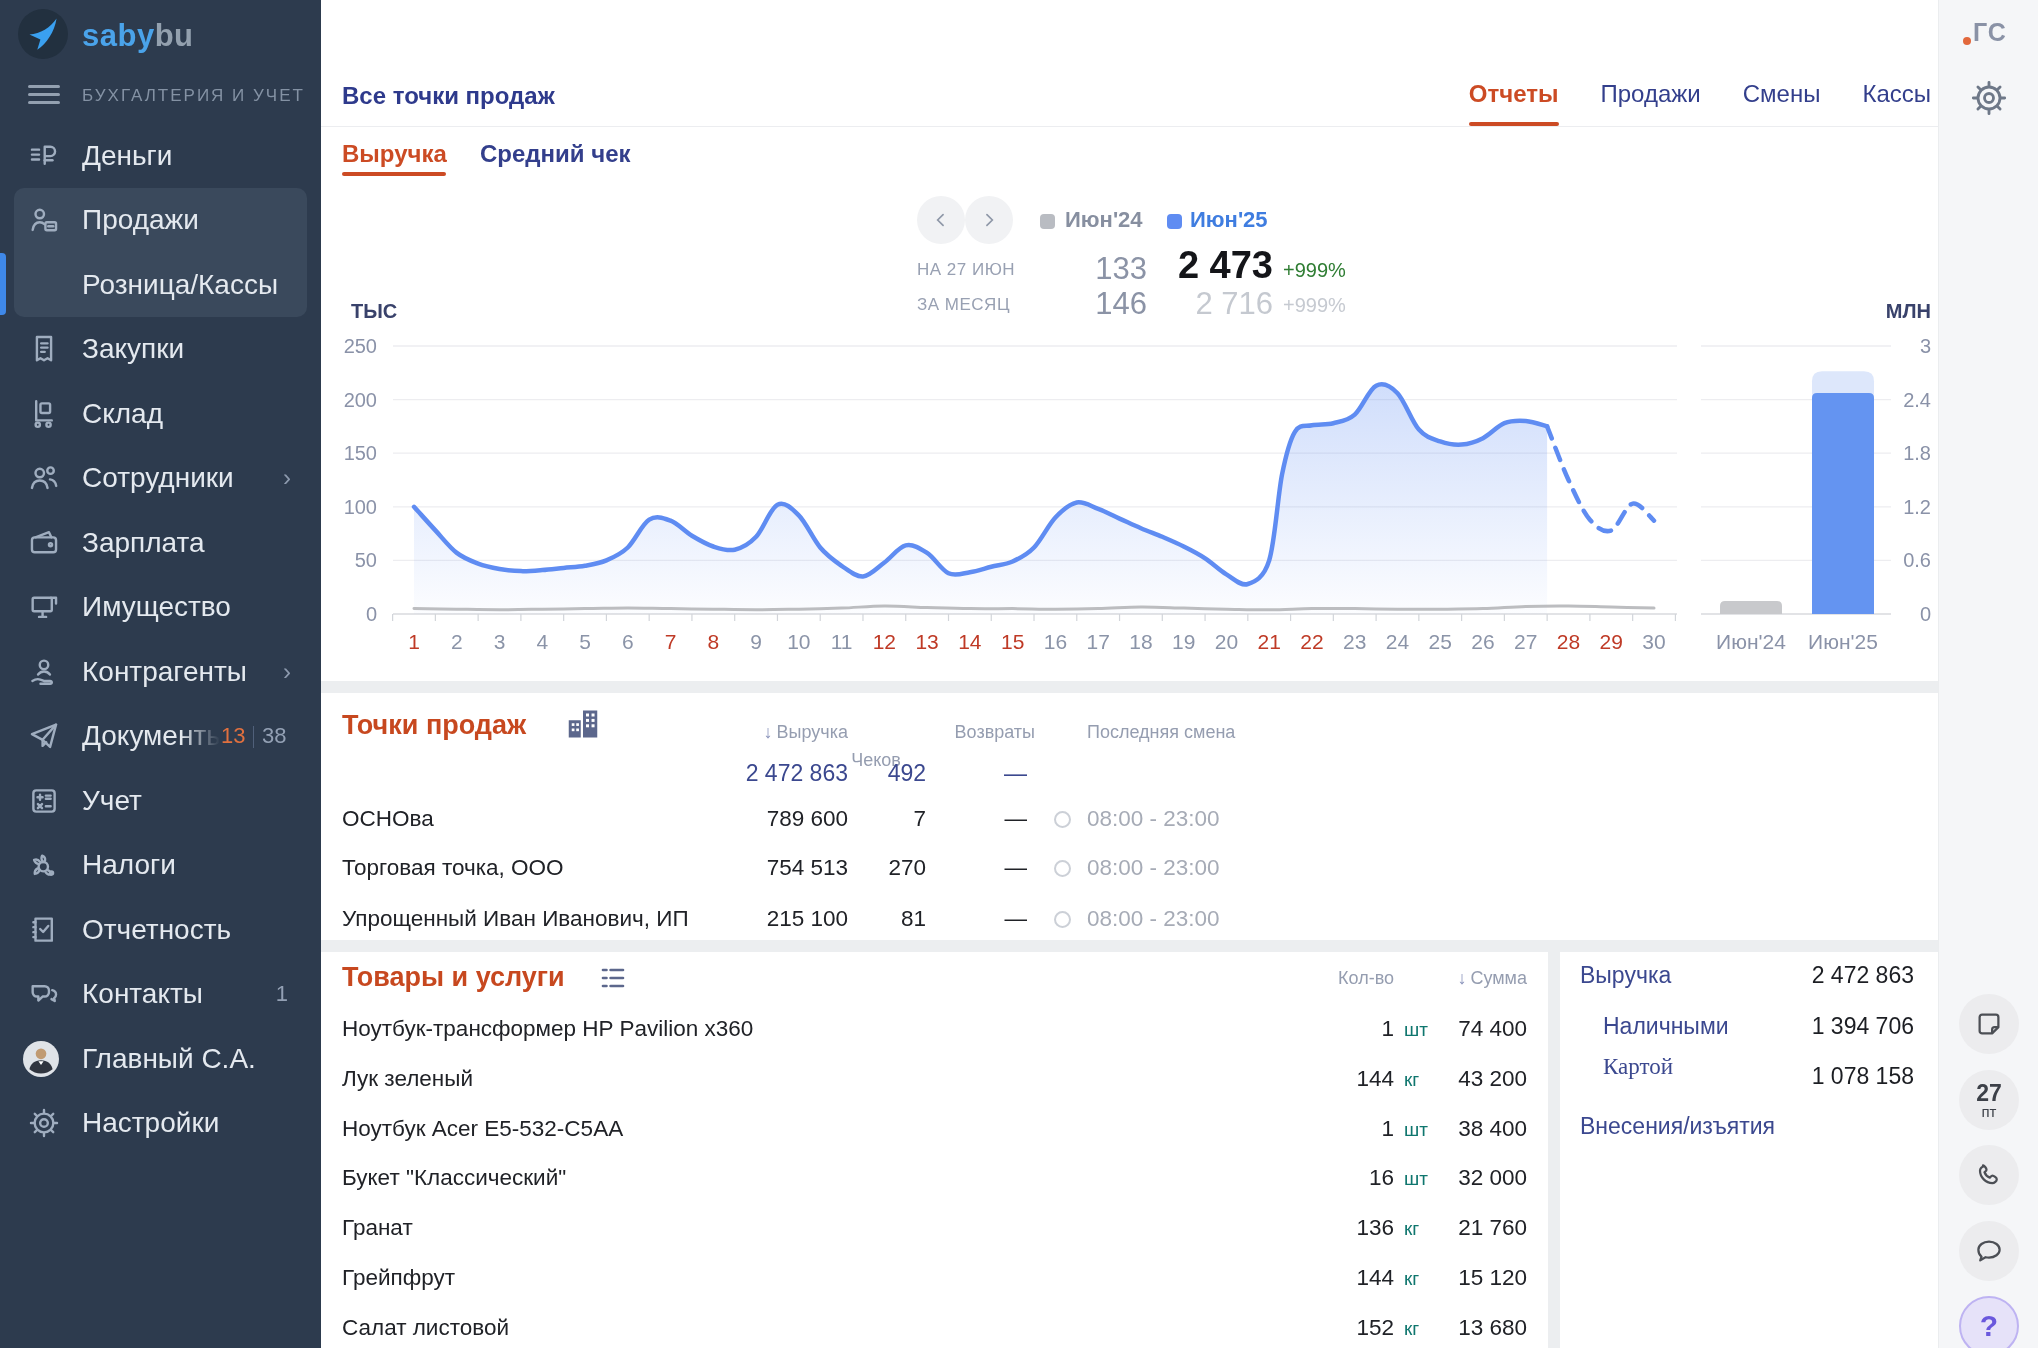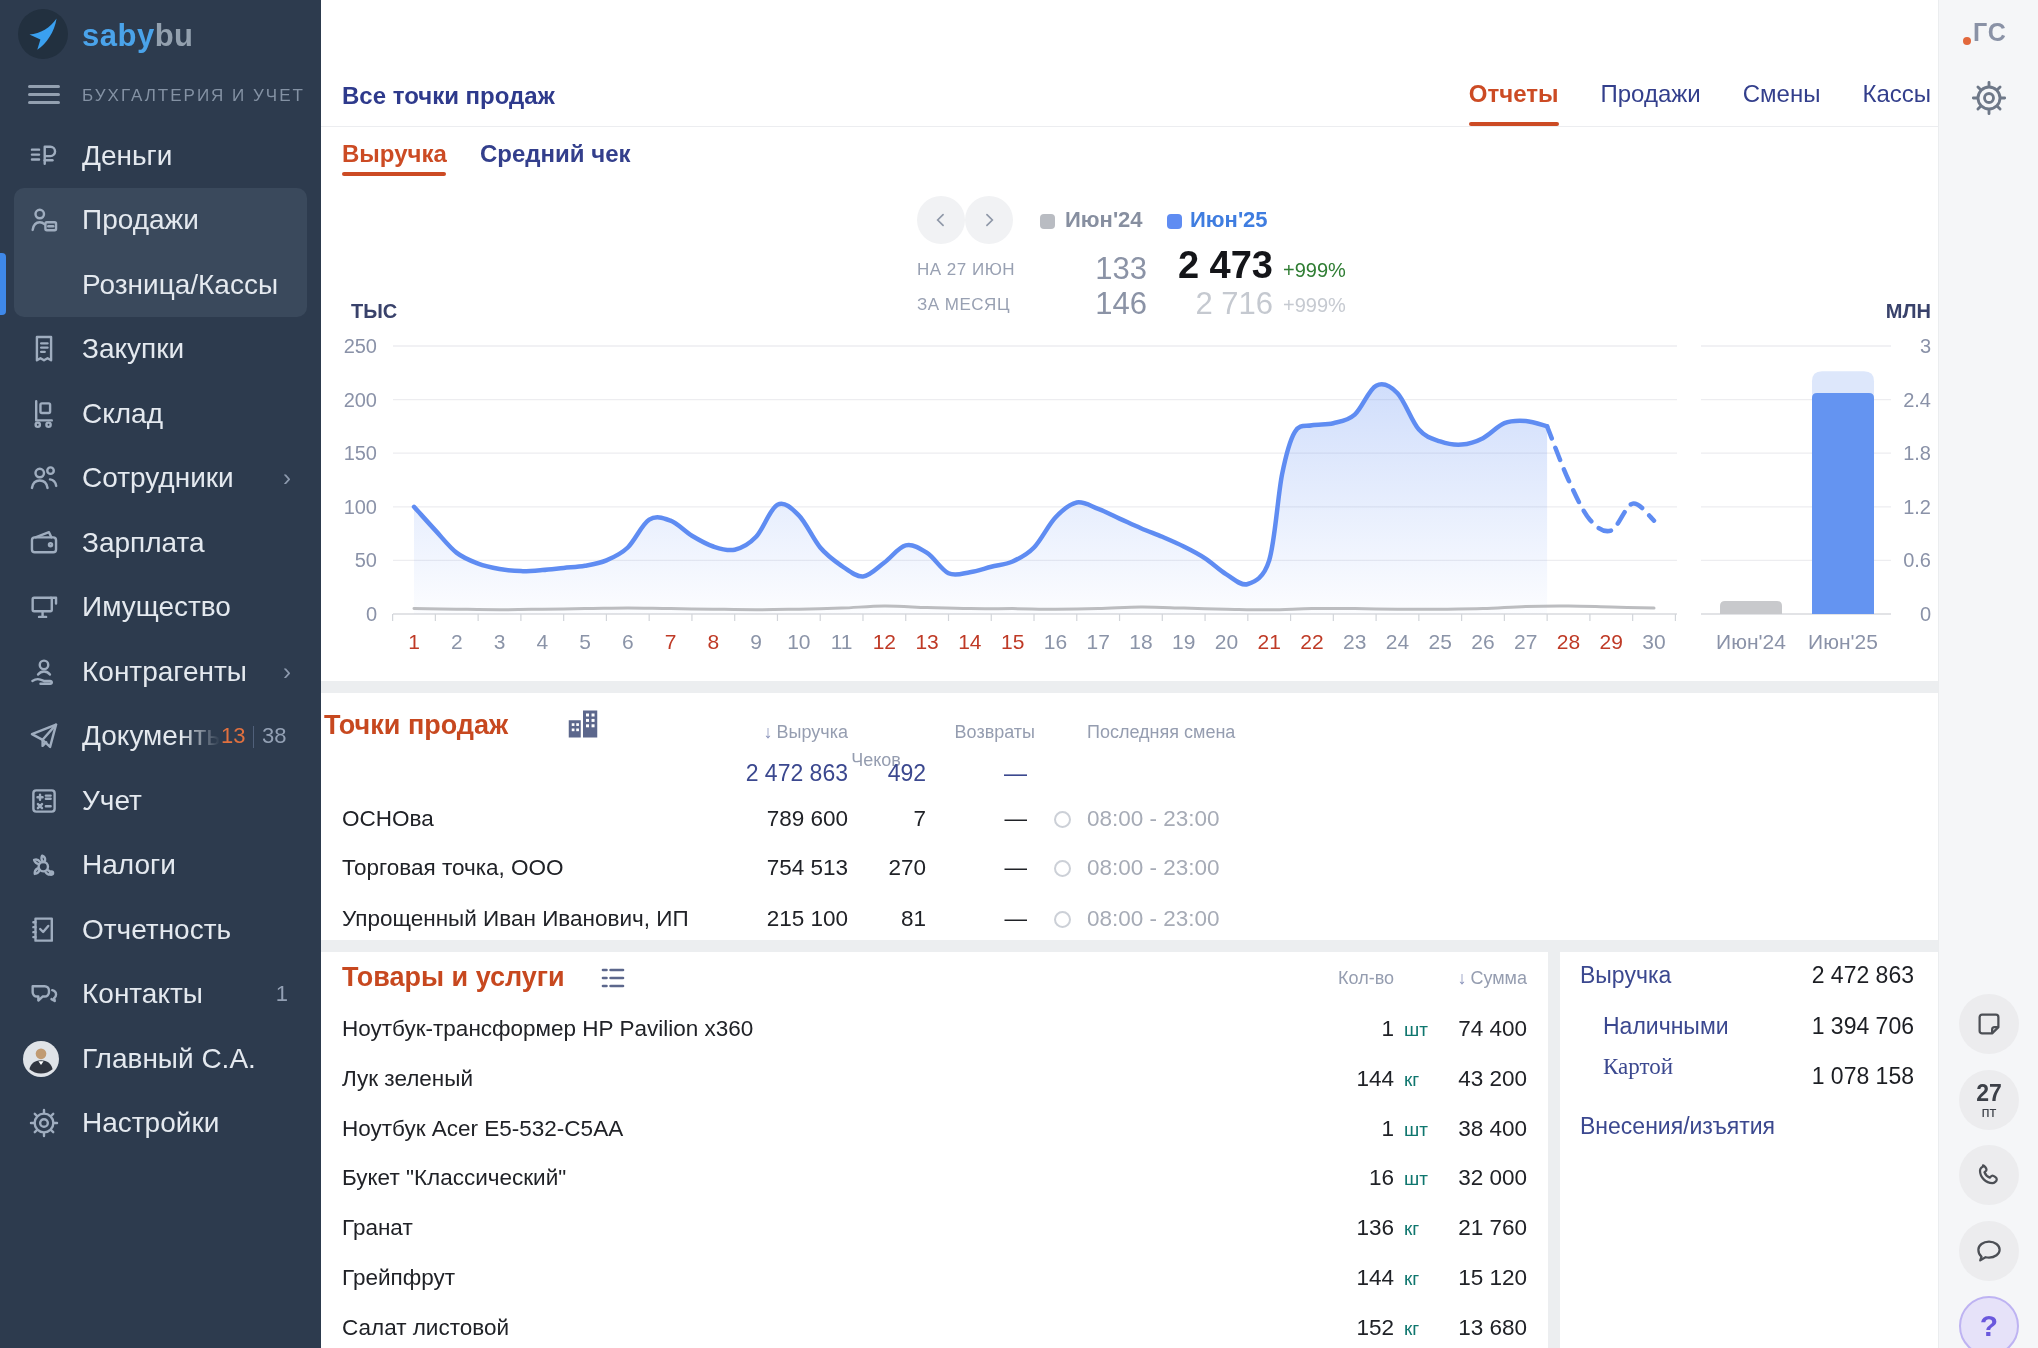--- a/index.html
+++ b/index.html
@@ -385,21 +385,21 @@
       <text x="1610" y="567.4" font-size="20" fill="#8a92a8" text-anchor="end">0.6</text>
       <text x="1610" y="513.8" font-size="20" fill="#8a92a8" text-anchor="end">1.2</text>
       <text x="1610" y="460.20000000000005" font-size="20" fill="#8a92a8" text-anchor="end">1.8</text>
       <text x="1610" y="406.6" font-size="20" fill="#8a92a8" text-anchor="end">2.4</text>
       <text x="1610" y="353" font-size="20" fill="#8a92a8" text-anchor="end">3</text>
     </svg>
 
   <div class="abs band" style="left:0;top:681px;width:1617px;height:12px;"></div>
 
   <section>
-    <div class="abs sec-title" style="left:3px;top:710px;">Точки продаж</div>
+    <div class="abs sec-title" style="left:21px;top:710px;">Точки продаж</div>
     <div class="abs" style="left:244px;top:706px;">
       <svg width="36" height="36" viewBox="0 0 24 24">
         <g fill="#5c678c">
           <rect x="2.5" y="9.5" width="8" height="11.5"></rect>
           <rect x="12" y="3" width="9.5" height="18"></rect>
         </g>
         <g fill="#ffffff">
           <rect x="14" y="5" width="2" height="2"></rect>
             <rect x="17.7" y="5" width="2" height="2"></rect>
           <rect x="14" y="8.6" width="2" height="2"></rect>

